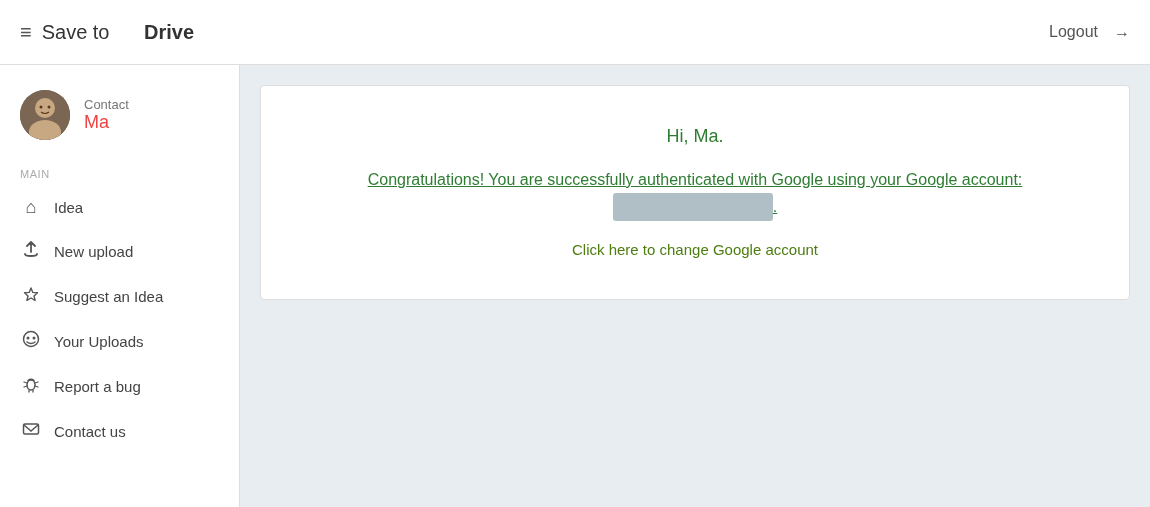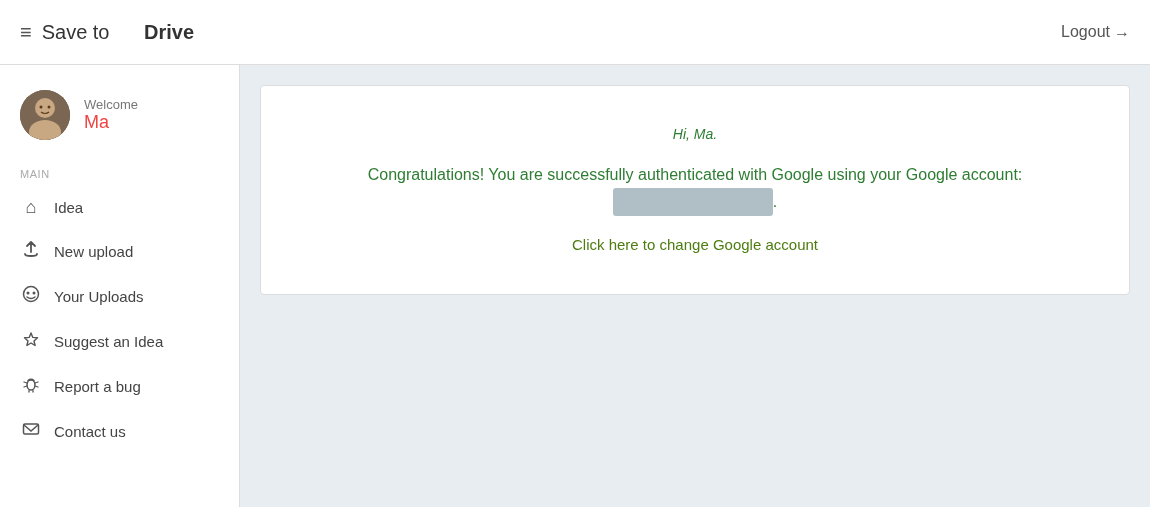--- a/index.html
+++ b/index.html
@@ -32,21 +32,21 @@
       margin-left: 29px;
     }
     .header-menu-icon {
       font-size: 20px;
       color: #555;
       cursor: pointer;
     }
     .header-logout {
       display: flex;
       align-items: center;
-      gap: 4px;
+      gap: 16px;
       color: #555;
       font-size: 16px;
       cursor: pointer;
     }
 
     
     .layout {
       display: flex;
       margin-top: 65px;
       height: calc(507px - 65px);
@@ -136,30 +136,30 @@
 
     .content-card {
       background: #fff;
       border: 1px solid #ddd;
       border-radius: 4px;
       padding: 40px 30px;
       text-align: center;
     }
     .greeting {
       color: #2e7d32;
-      font-size: 14px;
+      font-size: 18px;
       margin-bottom: 20px;
-      font-style: italic;
     }
     .congrats-text {
       color: #2e7d32;
       font-size: 16px;
       line-height: 1.6;
       max-width: 680px;
       margin: 0 auto 20px auto;
+      text-decoration: underline;
     }
     .blurred-email {
       display: inline-block;
       background: #b0bec5;
       color: transparent;
       border-radius: 3px;
       padding: 2px 6px;
       min-width: 160px;
       font-size: 15px;
       user-select: none;
@@ -199,61 +199,61 @@
             <circle cx="25" cy="18" r="10" fill="#c8a882"></circle>
             <ellipse cx="25" cy="42" rx="16" ry="12" fill="#c8a882"></ellipse>
 
             <circle cx="21" cy="17" r="1.5" fill="#5a3a1a"></circle>
             <circle cx="29" cy="17" r="1.5" fill="#5a3a1a"></circle>
             <path d="M21 22 Q25 25 29 22" stroke="#5a3a1a" stroke-width="1.2" fill="none"></path>
           </svg>
         </div>
       </div>
       <div class="user-info">
-        <span class="user-welcome">Welcome</span>
+        <span class="user-welcome">Contact</span>
         <span class="user-name">Ma</span>
       </div>
     </div>
 
     <div class="sidebar-section-label">MAIN</div>
 
     <div class="sidebar-item">
       <span class="icon">⌂</span>
       <span>Idea</span>
     </div>
 
     <div class="sidebar-item">
       <span class="icon">
         <svg width="18" height="18" viewBox="0 0 18 18" fill="none" xmlns="http://www.w3.org/2000/svg">
           <path d="M9 2 L9 12 M5 6 L9 2 L13 6" stroke="#555" stroke-width="1.8" stroke-linecap="round" stroke-linejoin="round"></path>
           <path d="M3 14 Q3 16 9 16 Q15 16 15 14" stroke="#555" stroke-width="1.8" stroke-linecap="round" fill="none"></path>
         </svg>
       </span>
       <span>New upload</span>
+    </div>
+
+    <div class="sidebar-item">
+      <span class="icon">
+        <svg width="18" height="18" viewBox="0 0 18 18" fill="none" xmlns="http://www.w3.org/2000/svg">
+          <path d="M9 3 L10.8 7.4 L15.5 7.8 L12 11 L13.1 15.5 L9 13 L4.9 15.5 L6 11 L2.5 7.8 L7.2 7.4 Z" stroke="#555" stroke-width="1.4" fill="none" stroke-linejoin="round"></path>
+        </svg>
+      </span>
+      <span>Suggest an Idea</span>
     </div>
 
     <div class="sidebar-item">
       <span class="icon">
         <svg width="18" height="18" viewBox="0 0 18 18" fill="none" xmlns="http://www.w3.org/2000/svg">
           <circle cx="9" cy="9" r="7.5" stroke="#555" stroke-width="1.5"></circle>
           <circle cx="6" cy="8" r="1.5" fill="#555"></circle>
           <circle cx="12" cy="8" r="1.5" fill="#555"></circle>
           <path d="M5 12 Q9 15 13 12" stroke="#555" stroke-width="1.5" fill="none" stroke-linecap="round"></path>
         </svg>
       </span>
       <span>Your Uploads</span>
-    </div>
-
-    <div class="sidebar-item">
-      <span class="icon">
-        <svg width="18" height="18" viewBox="0 0 18 18" fill="none" xmlns="http://www.w3.org/2000/svg">
-          <path d="M9 3 L10.8 7.4 L15.5 7.8 L12 11 L13.1 15.5 L9 13 L4.9 15.5 L6 11 L2.5 7.8 L7.2 7.4 Z" stroke="#555" stroke-width="1.4" fill="none" stroke-linejoin="round"></path>
-        </svg>
-      </span>
-      <span>Suggest an Idea</span>
     </div>
 
     <div class="sidebar-item">
       <span class="icon">
         <svg width="18" height="18" viewBox="0 0 18 18" fill="none" xmlns="http://www.w3.org/2000/svg">
           <ellipse cx="9" cy="10" rx="4" ry="5" stroke="#555" stroke-width="1.5"></ellipse>
           <path d="M6 5.5 Q9 3 12 5.5" stroke="#555" stroke-width="1.5" fill="none" stroke-linecap="round"></path>
           <path d="M5 8 L2 7 M5 11 L2 12 M13 8 L16 7 M13 11 L16 12" stroke="#555" stroke-width="1.3" stroke-linecap="round"></path>
           <path d="M7 15.5 L7 17 M11 15.5 L11 17" stroke="#555" stroke-width="1.3" stroke-linecap="round"></path>
         </svg>

